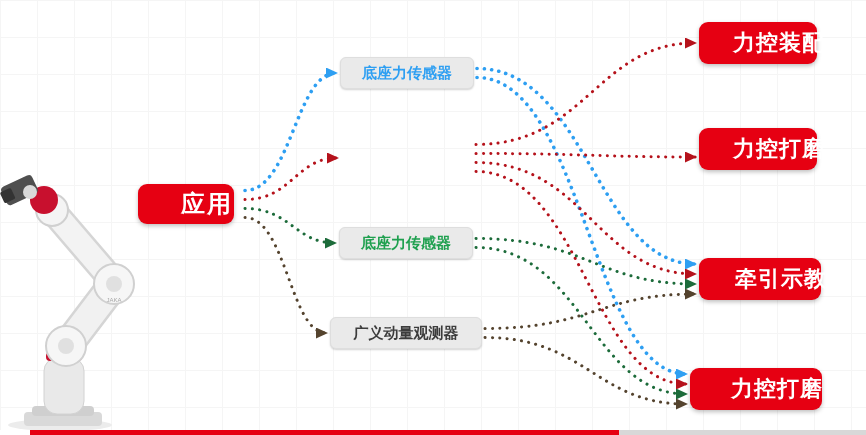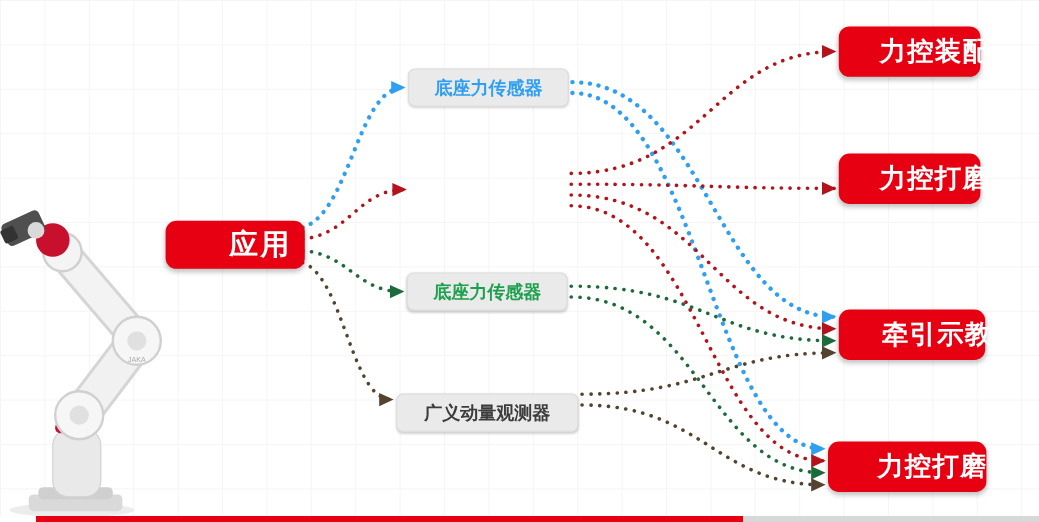--- a/index.html
+++ b/index.html
@@ -24,25 +24,25 @@
     border-radius:9px;font-weight:800;font-size:22px;letter-spacing:1px;
     box-shadow:0 2px 4px rgba(0,0,0,.25);
     padding-left:42px;
   }
   .gray-node{
     border-radius:6px;font-weight:700;font-size:15px;
     box-shadow:0 1px 2px rgba(0,0,0,.18);
     border:1px solid #dedede;
   }
   .app-node{font-size:24px;letter-spacing:2px;}
-  #node-app{left:138px;top:184px;width:116px;height:40px;justify-content:center;}
+  #node-app{left:138px;top:184px;width:96px;height:40px;justify-content:center;}
   #node-s1{left:340px;top:57px; width:134px;height:32px;}
   #node-s2{left:341px;top:142px;width:132px;height:32px;}
   #node-s3{left:339px;top:227px;width:134px;height:32px;}
-  #node-s4{left:330px;top:328px;width:152px;height:32px;}
+  #node-s4{left:330px;top:317px;width:152px;height:32px;}
   #node-t1{left:699px;top:22px; width:118px;height:42px;}
   #node-t2{left:699px;top:128px;width:118px;height:42px;}
   #node-t3{left:699px;top:258px;width:122px;height:42px;}
   #node-t4{left:690px;top:368px;width:132px;height:42px;}
   .robot{position:absolute;left:0;top:162px;z-index:2;}
   .bottom-bar{
     position:absolute;left:0;bottom:0;width:866px;height:5px;z-index:3;
   }
 </style>
 </head>

